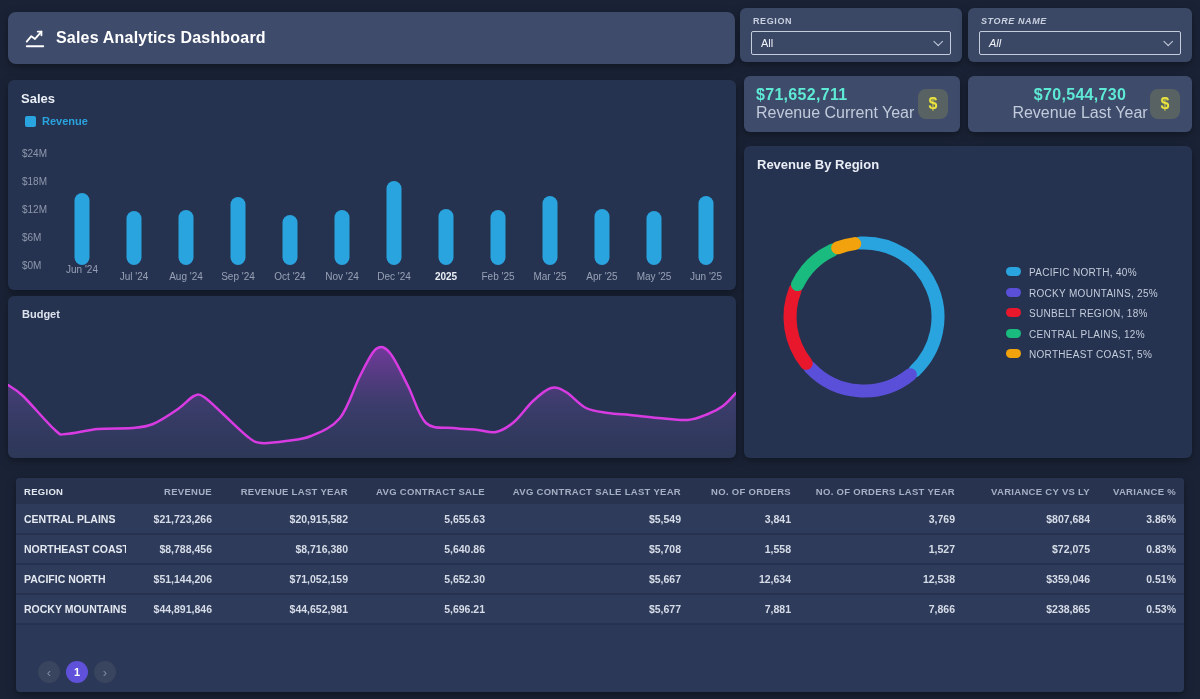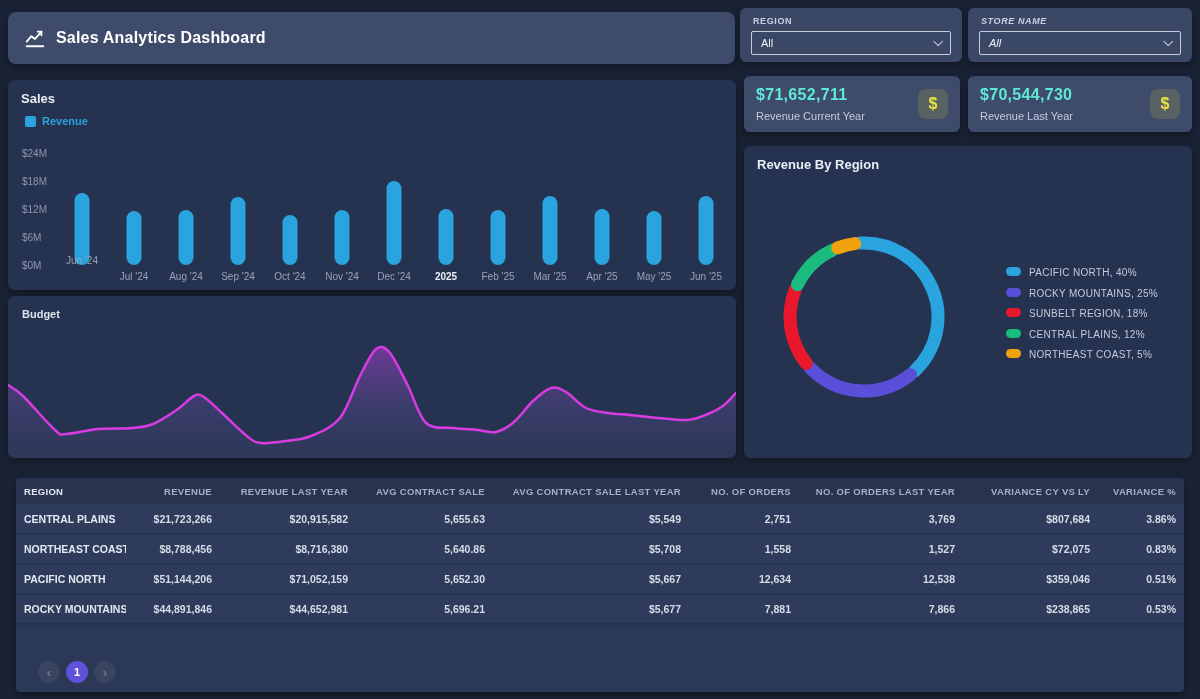--- a/index.html
+++ b/index.html
@@ -24,23 +24,23 @@
   .filter-label { font-size:9px; font-weight:700; color:#C9D1E0; letter-spacing:.6px; margin:0 0 5px 2px; }
   .filter-select { height:24px; border:1px solid #C5CDDC; border-radius:2px; display:flex;
     align-items:center; justify-content:space-between; padding:0 9px; color:#F0F3F8;
     font-size:11px; cursor:pointer; }
   .chev { width:7px; height:7px; border-right:1.5px solid #C5CDDC; border-bottom:1.5px solid #C5CDDC;
     transform:rotate(45deg) translate(-1px,-2px); }
 
   
   .kpi-card { top:76px; height:56px; background:#3E4B6B; border-radius:6px; padding:10px 12px; }
   .kpi-0 { left:744px; width:216px; }
-  .kpi-1 { left:968px; width:224px; }
+  .kpi-1 { left:968px; width:224px;text-align:center; }
   .kpi-value { color:#5eead4; font-size:16px; font-weight:700; letter-spacing:.3px; }
-  .kpi-label { color:#C2CBDB; font-size:11px; margin-top:6px; }
+  .kpi-label { color:#C2CBDB; font-size:16px; }
   .kpi-icon { position:absolute; right:12px; top:13px; width:30px; height:30px; border-radius:8px;
     background:rgba(233,227,62,.16); color:#E9E33E; font-weight:700; font-size:16px;
     display:flex; align-items:center; justify-content:center; }
 
   
   .sales-card { left:8px; top:80px; width:728px; height:210px; background:#263350; border-radius:6px; }
   .panel-title { position:absolute; left:13px; top:11px; color:#E9EDF5; font-weight:700; font-size:13px; }
   .panel-title-sm { position:absolute; left:14px; top:12px; color:#DDE3EE; font-weight:700; font-size:11px; }
   .sales-legend { position:absolute; left:17px; top:35px; display:flex; align-items:center; gap:6px; }
   .sales-legend .sw { width:11px; height:11px; border-radius:2px; }
@@ -135,21 +135,21 @@
   </div>
   <div id="sales-plot"></div>
 <div class="ytick" style="top: 68px;">$24M</div>
     <div class="ytick" style="top: 96px;">$18M</div>
     <div class="ytick" style="top: 124px;">$12M</div>
     <div class="ytick" style="top: 152px;">$6M</div>
     <div class="ytick" style="top: 180px;">$0M</div>
     <div class="bcol" style="left: 48px; width: 52px; bottom: 25px; height: 112px;">
       <div class="bar" style="background: rgb(41, 164, 222); height: 71.9px;"></div>
     </div>
-    <div class="xlab" style="left: 48px; width: 52px; bottom: 24px; margin-top: 22px;">Jun '24</div>
+    <div class="xlab" style="left: 48px; width: 52px; bottom: 15px; margin-top: 22px;">Jun '24</div>
     <div class="bcol" style="left: 100px; width: 52px; bottom: 25px; height: 112px;">
       <div class="bar" style="background: rgb(41, 164, 222); height: 54.1px;"></div>
     </div>
     <div class="xlab" style="left: 100px; width: 52px; bottom: 8px;">Jul '24</div>
     <div class="bcol" style="left: 152px; width: 52px; bottom: 25px; height: 112px;">
       <div class="bar" style="background: rgb(41, 164, 222); height: 55.1px;"></div>
     </div>
     <div class="xlab" style="left: 152px; width: 52px; bottom: 8px;">Aug '24</div>
     <div class="bcol" style="left: 204px; width: 52px; bottom: 25px; height: 112px;">
       <div class="bar" style="background: rgb(41, 164, 222); height: 68.1px;"></div>
@@ -269,21 +269,21 @@
           <td>VARIANCE %</td>
         </tr>
       </thead>
     <tbody id="table-body">
         <tr>
           <td>CENTRAL PLAINS</td>
           <td>$21,723,266</td>
           <td>$20,915,582</td>
           <td>5,655.63</td>
           <td>$5,549</td>
-          <td>2,751</td>
+          <td>3,841</td>
           <td>3,769</td>
           <td>$807,684</td>
           <td>3.86%</td>
         </tr>
         <tr>
           <td>NORTHEAST COAST</td>
           <td>$8,788,456</td>
           <td>$8,716,380</td>
           <td>5,640.86</td>
           <td>$5,708</td>

